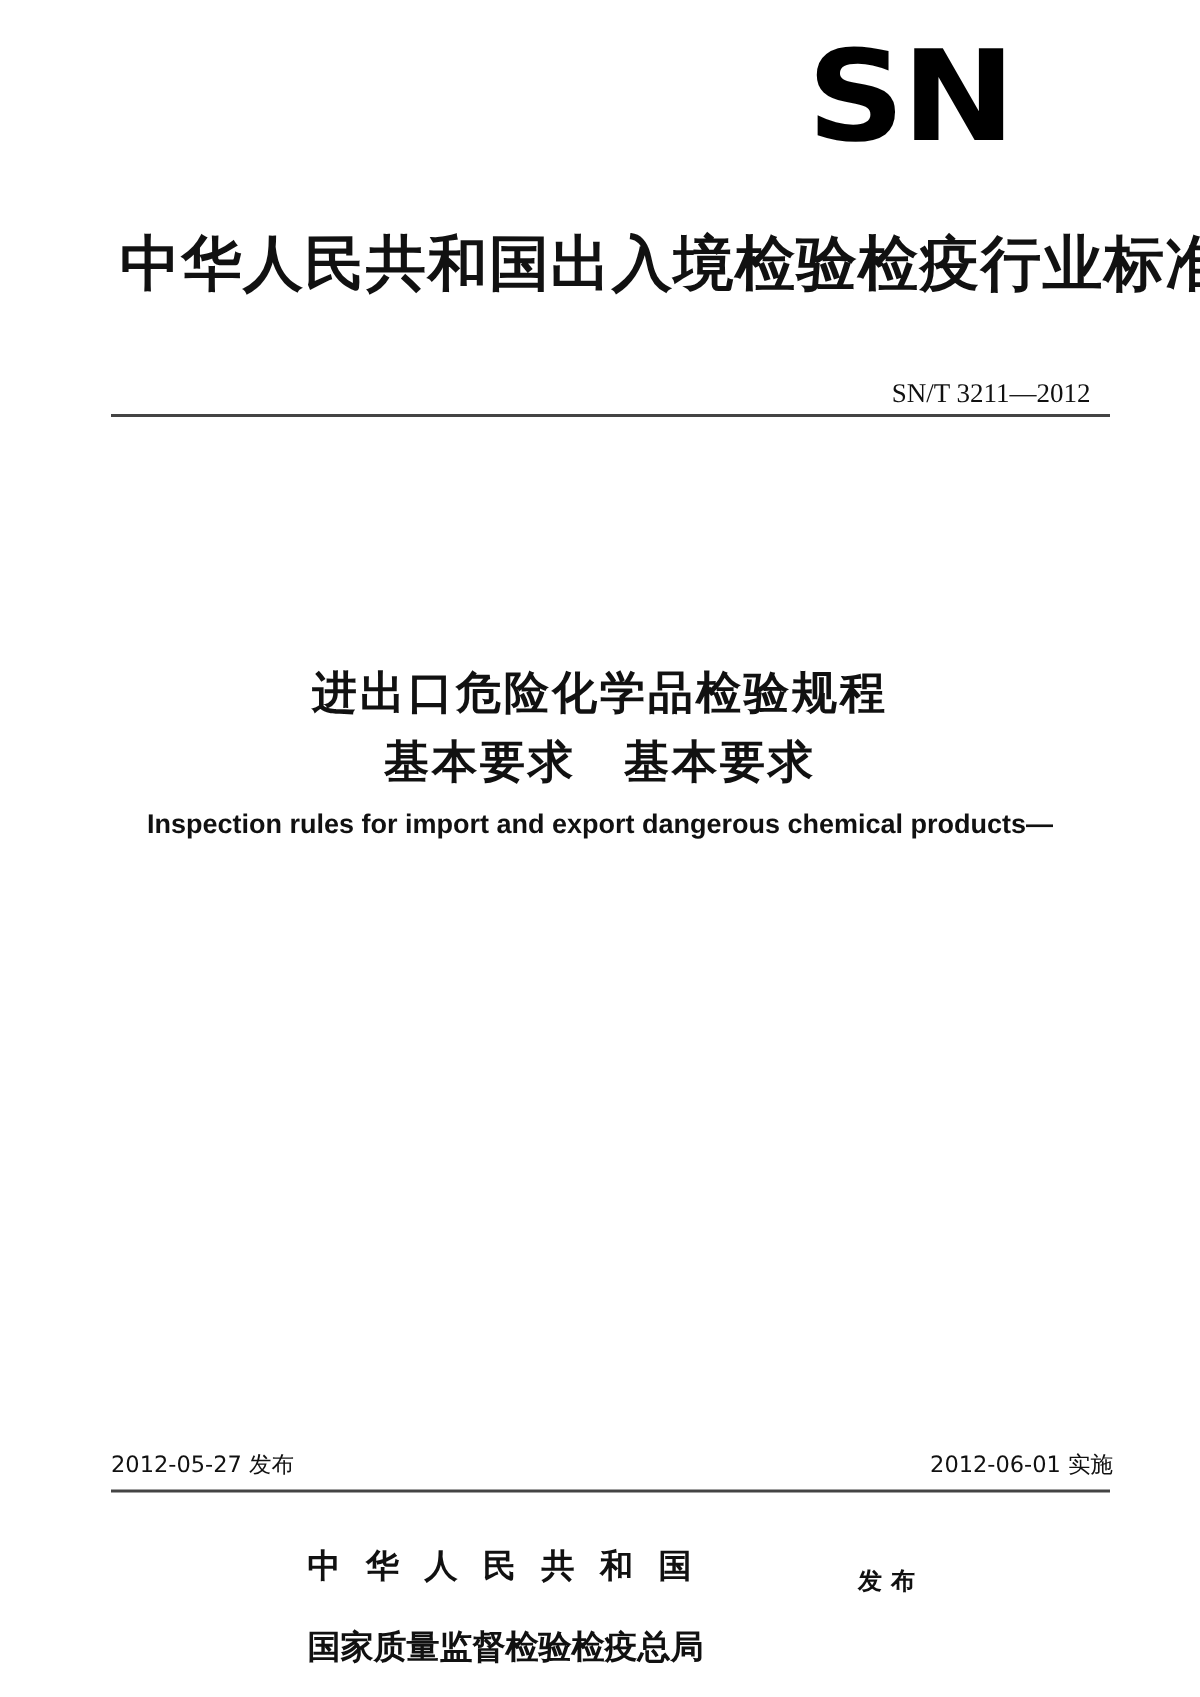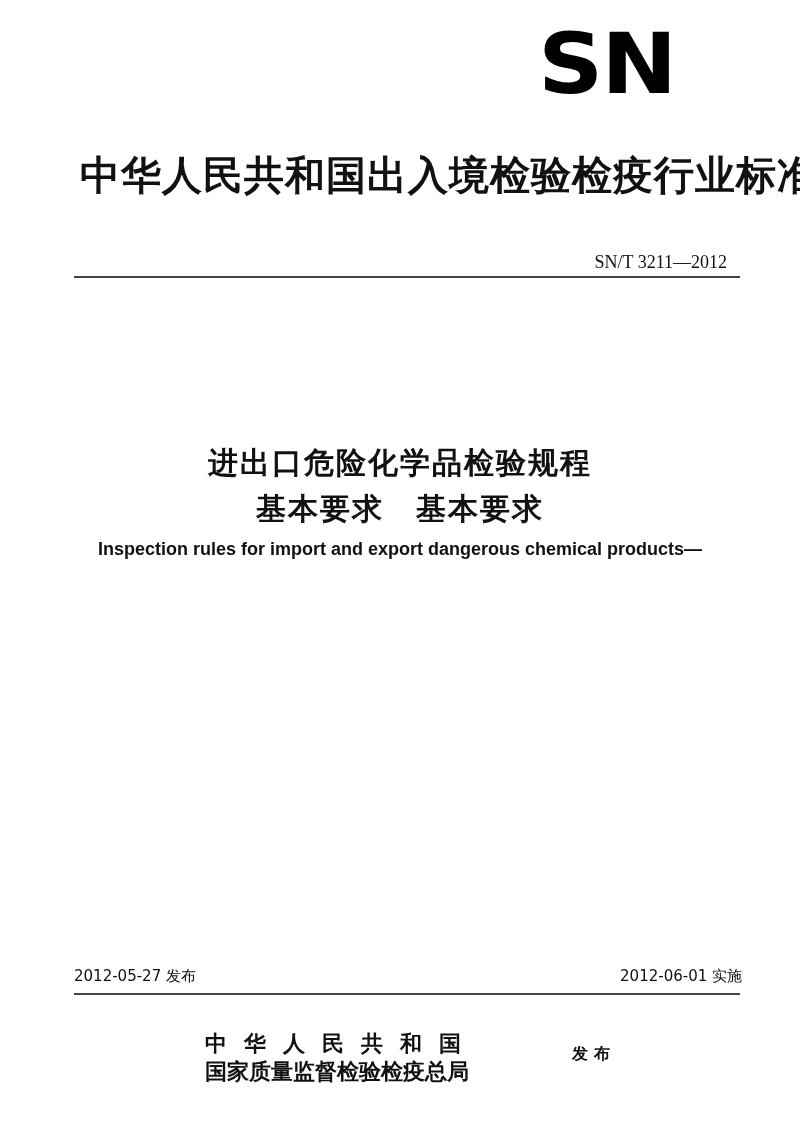--- a/index.html
+++ b/index.html
@@ -20,21 +20,21 @@
   #cn-title { left: 0; width: 800px; top: 440px; text-align: center;
           font-size: 30px; font-weight: bold; line-height: 46px; letter-spacing: 2px; }
   #en-title { left: 0; width: 800px; top: 536px; text-align: center;
           font-family: Liberation Sans, sans-serif; font-weight: bold;
           font-size: 18px; line-height: 26px; }
   #issue-date { left: 74px; top: 967px; font-size: 15px; white-space: nowrap; }
   #impl-date { right: 58px; top: 967px; font-size: 15px; white-space: nowrap; }
   #publisher { left: 205px; top: 1030px; font-family: Liberation Sans, sans-serif;
           font-weight: bold; font-size: 22px; line-height: 28px; }
   #publisher .l1 { letter-spacing: 17px; }
-  #publisher .l2 { letter-spacing: 0px; }
+  #publisher .l2 { letter-spacing: 0px; margin-top: 26px; }
   #publish-label { left: 572px; top: 1044px; font-size: 16px; letter-spacing: 6px; font-weight: bold; }
 </style>
 </head>
 <body>
 
 <div id="logo" class="abs">SN</div>
 <div id="industry-title" class="abs">中华人民共和国出入境检验检疫行业标准</div>
 <div id="std-number" class="abs">SN/T 3211—2012</div>
 <div id="rule-top" class="abs rule"></div>
 

